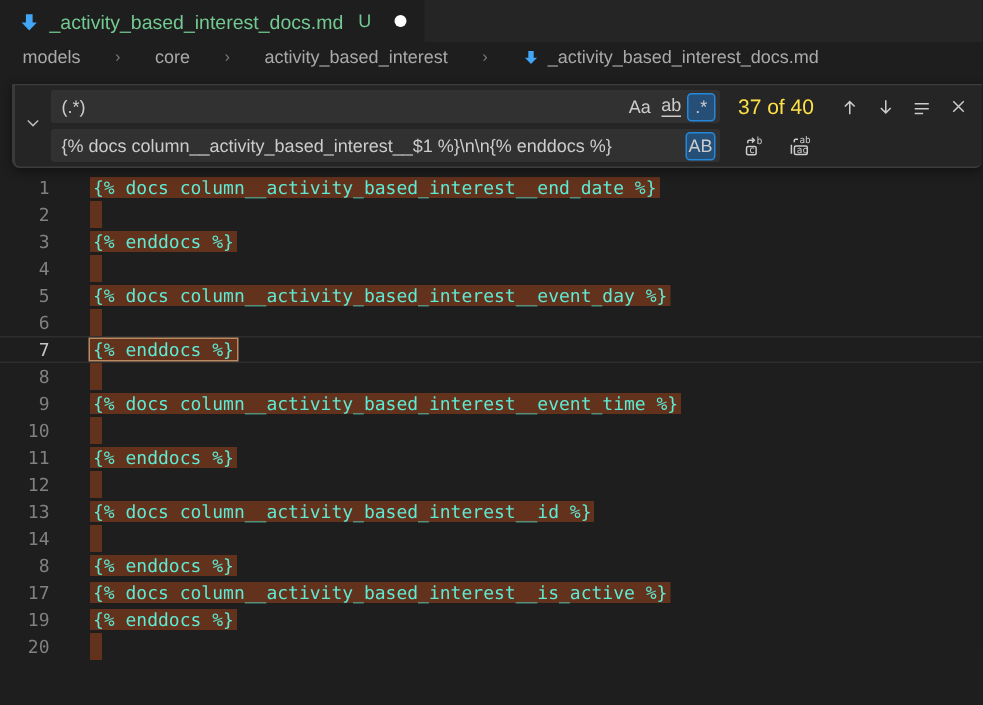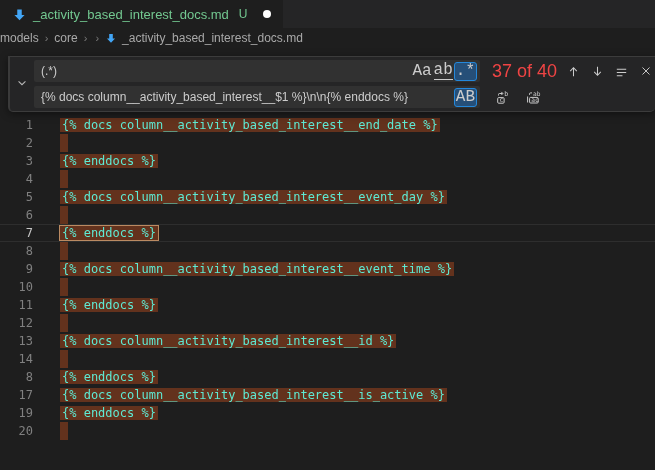--- a/index.html
+++ b/index.html
@@ -10,45 +10,45 @@
   
   .tabbar{height:28px;background:#252526;display:flex;align-items:stretch;}
   .tab{background:#1e1e1e;display:flex;align-items:center;padding:0 12px 0 12px;gap:6px;}
   .tab-icon{width:15px;height:15px;flex:none;display:flex;align-items:center;}
   .tab-name{color:#73c991;font-size:13px;white-space:nowrap;}
   .git-badge{color:#73c991;font-size:12px;margin-left:4px;}
   .dirty-dot{width:8px;height:8px;border-radius:50%;background:#ffffff;margin-left:9px;}
 
   
   .breadcrumbs{height:20px;background:#1e1e1e;display:flex;align-items:center;
-               font-size:12px;color:#a9a9a9;gap:4px;white-space:nowrap;}
+               padding-left:15px;font-size:12px;color:#a9a9a9;gap:21px;white-space:nowrap;}
   .crumb{cursor:pointer;}
   .crumb-sep{color:#7b7b7b;font-size:11px;padding:0 2px;}
   .crumb-file{display:flex;align-items:center;gap:5px;}
   .crumb-icon{width:12px;height:12px;display:flex;align-items:center;}
 
   
   .editor{position:relative;height:422px;overflow:hidden;}
 
   
   .find-widget{position:absolute;top:8px;left:8px;right:0;height:56px;z-index:10;
     background:#252526;border:1px solid #3c3c3c;border-right:none;border-left:2px solid #3a3a3a;
     border-radius:0 0 5px 5px;box-shadow:0 2px 8px rgba(0,0,0,.45);display:flex;box-sizing:border-box;}
   .chevron-col{width:24px;display:flex;align-items:center;justify-content:center;
     color:#c5c5c5;cursor:pointer;flex:none;}
   .fw-rows{flex:1;display:flex;flex-direction:column;justify-content:center;gap:4px;padding-right:6px;}
   .fw-row{display:flex;align-items:center;height:22px;gap:6px;}
   .input-box{background:#313131;height:22px;border-radius:2px;display:flex;align-items:center;
     padding:0 3px 0 7px;color:#cccccc;font-size:12px;width:446px;box-sizing:border-box;flex:none;}
   .input-text{flex:1;white-space:nowrap;overflow:hidden;}
   .toggle{min-width:19px;height:19px;border-radius:3px;display:flex;align-items:center;
-    justify-content:center;color:#cccccc;font-size:16px;padding:0 1px;cursor:pointer;flex:none;font-family:Liberation Mono, monospace;}
+    justify-content:center;color:#cccccc;font-size:12px;padding:0 1px;cursor:pointer;flex:none;}
   .toggle.active{background:#264f78;border:1px solid #2488db;box-sizing:border-box;}
   .uline{border-bottom:1px solid currentColor;line-height:1.05;}
-  .match-count{font-size:18px;color:#ef4444;margin-left:6px;white-space:nowrap;}
+  .match-count{font-size:14px;color:#fde047;margin-left:6px;white-space:nowrap;}
   .fw-buttons{display:flex;align-items:center;gap:3px;margin-left:auto;}
   .icon-btn{width:21px;height:21px;display:flex;align-items:center;justify-content:center;
     border-radius:3px;cursor:pointer;flex:none;}
   .icon-btn svg{display:block;}
   .replace-actions{display:flex;align-items:center;gap:9px;margin-left:6px;}
 
   
   .code{position:absolute;top:68px;left:0;right:0;bottom:-20px;
     font-family:"DejaVu Sans Mono","Liberation Mono",monospace;font-size:12px;color:#d4d4d4;}
   .line{height:18px;display:flex;align-items:center;box-sizing:border-box;}
@@ -77,20 +77,21 @@
       <span class="git-badge">U</span>
       <span class="dirty-dot"></span>
     </div>
   </div>
 
   <div class="breadcrumbs" id="breadcrumbs">
       <span class="crumb">models</span>
       <span class="crumb-sep">›</span>
       <span class="crumb">core</span>
       <span class="crumb-sep">›</span>
+      <span class="crumb">activity_based_interest</span>
       <span class="crumb-sep">›</span>
       <span class="crumb crumb-file">
         <span class="crumb-icon">
           <svg viewBox="0 0 16 16" width="12" height="12">
             <path fill="#42a5f5" d="M8 14.2 2.6 8.6h3V2.6h4.8v6h3z"></path>
           </svg>
         </span>
         <span>_activity_based_interest_docs.md</span>
       </span>
     </div>

